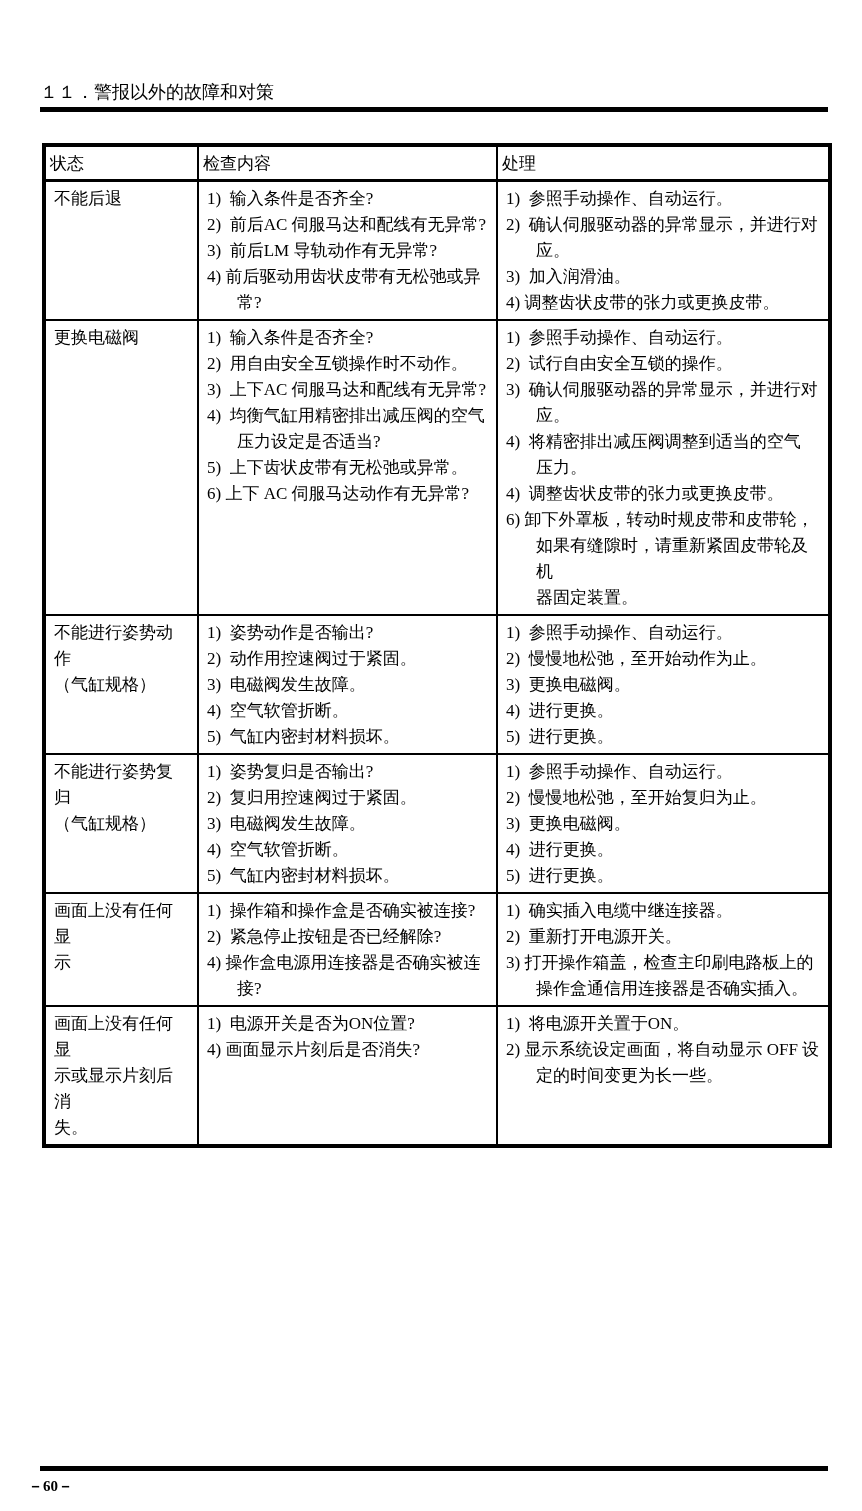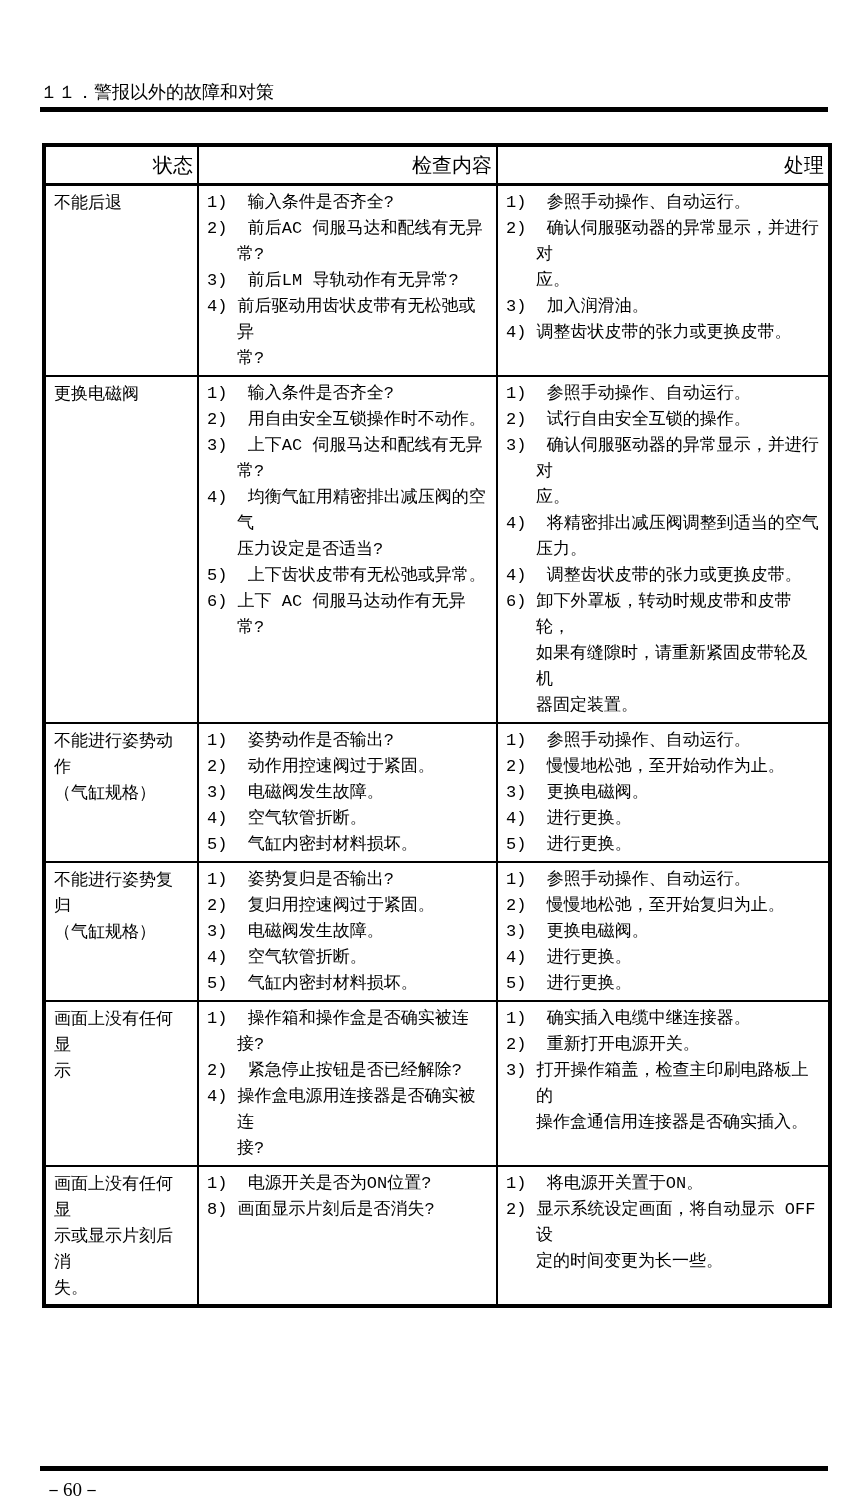--- a/index.html
+++ b/index.html
@@ -36,45 +36,45 @@
     width: 786px;
     border-collapse: collapse;
     table-layout: fixed;
     border: 4px solid #000000;
     font-size: 17px;
   }
   table.trouble th {
     border: 2px solid #000000;
     border-bottom: 3px solid #000000;
     font-weight: normal;
-    text-align: right;
+    text-align: left;
     padding: 5px 4px 4px 4px;
-    font-size: 20px;
+    font-size: 17px;
   }
   table.trouble td {
     border: 2px solid #000000;
     vertical-align: top;
     padding: 4px 8px 3px 8px;
     line-height: 26px;
   }
   td.status {
     white-space: pre-wrap;
     margin-top: 23px;
   }
   .item {
     padding-left: 30px;
     text-indent: -30px;
     white-space: pre-wrap;
-    font-family: Liberation Mono, monospace;
   }
   .page-num {
     position: absolute;
-    left: 44px;
+    left: 28px;
     top: 1477px;
-    font-size: 19px;
+    font-size: 15px;
+    font-weight: bold;
   }
 </style>
 </head>
 <body>
 
 <div class="page">
   <div class="doc-title">１１．警报以外的故障和对策</div>
   <div class="rule rule-top"></div>
 
   <table class="trouble">
@@ -190,21 +190,21 @@
 操作盒通信用连接器是否确实插入。</div>
           </td>
     </tr>
 
     <tr>
       <td class="status">画面上没有任何显
 示或显示片刻后消
 失。</td>
       <td class="checks">
             <div class="item">1)  电源开关是否为ON位置?</div>
-            <div class="item">8) 画面显示片刻后是否消失?</div>
+            <div class="item">4) 画面显示片刻后是否消失?</div>
           </td>
       <td class="actions">
             <div class="item">1)  将电源开关置于ON。</div>
             <div class="item">2) 显示系统设定画面，将自动显示 OFF 设
 定的时间变更为长一些。</div>
           </td>
     </tr>
   </tbody>
   </table>
 

